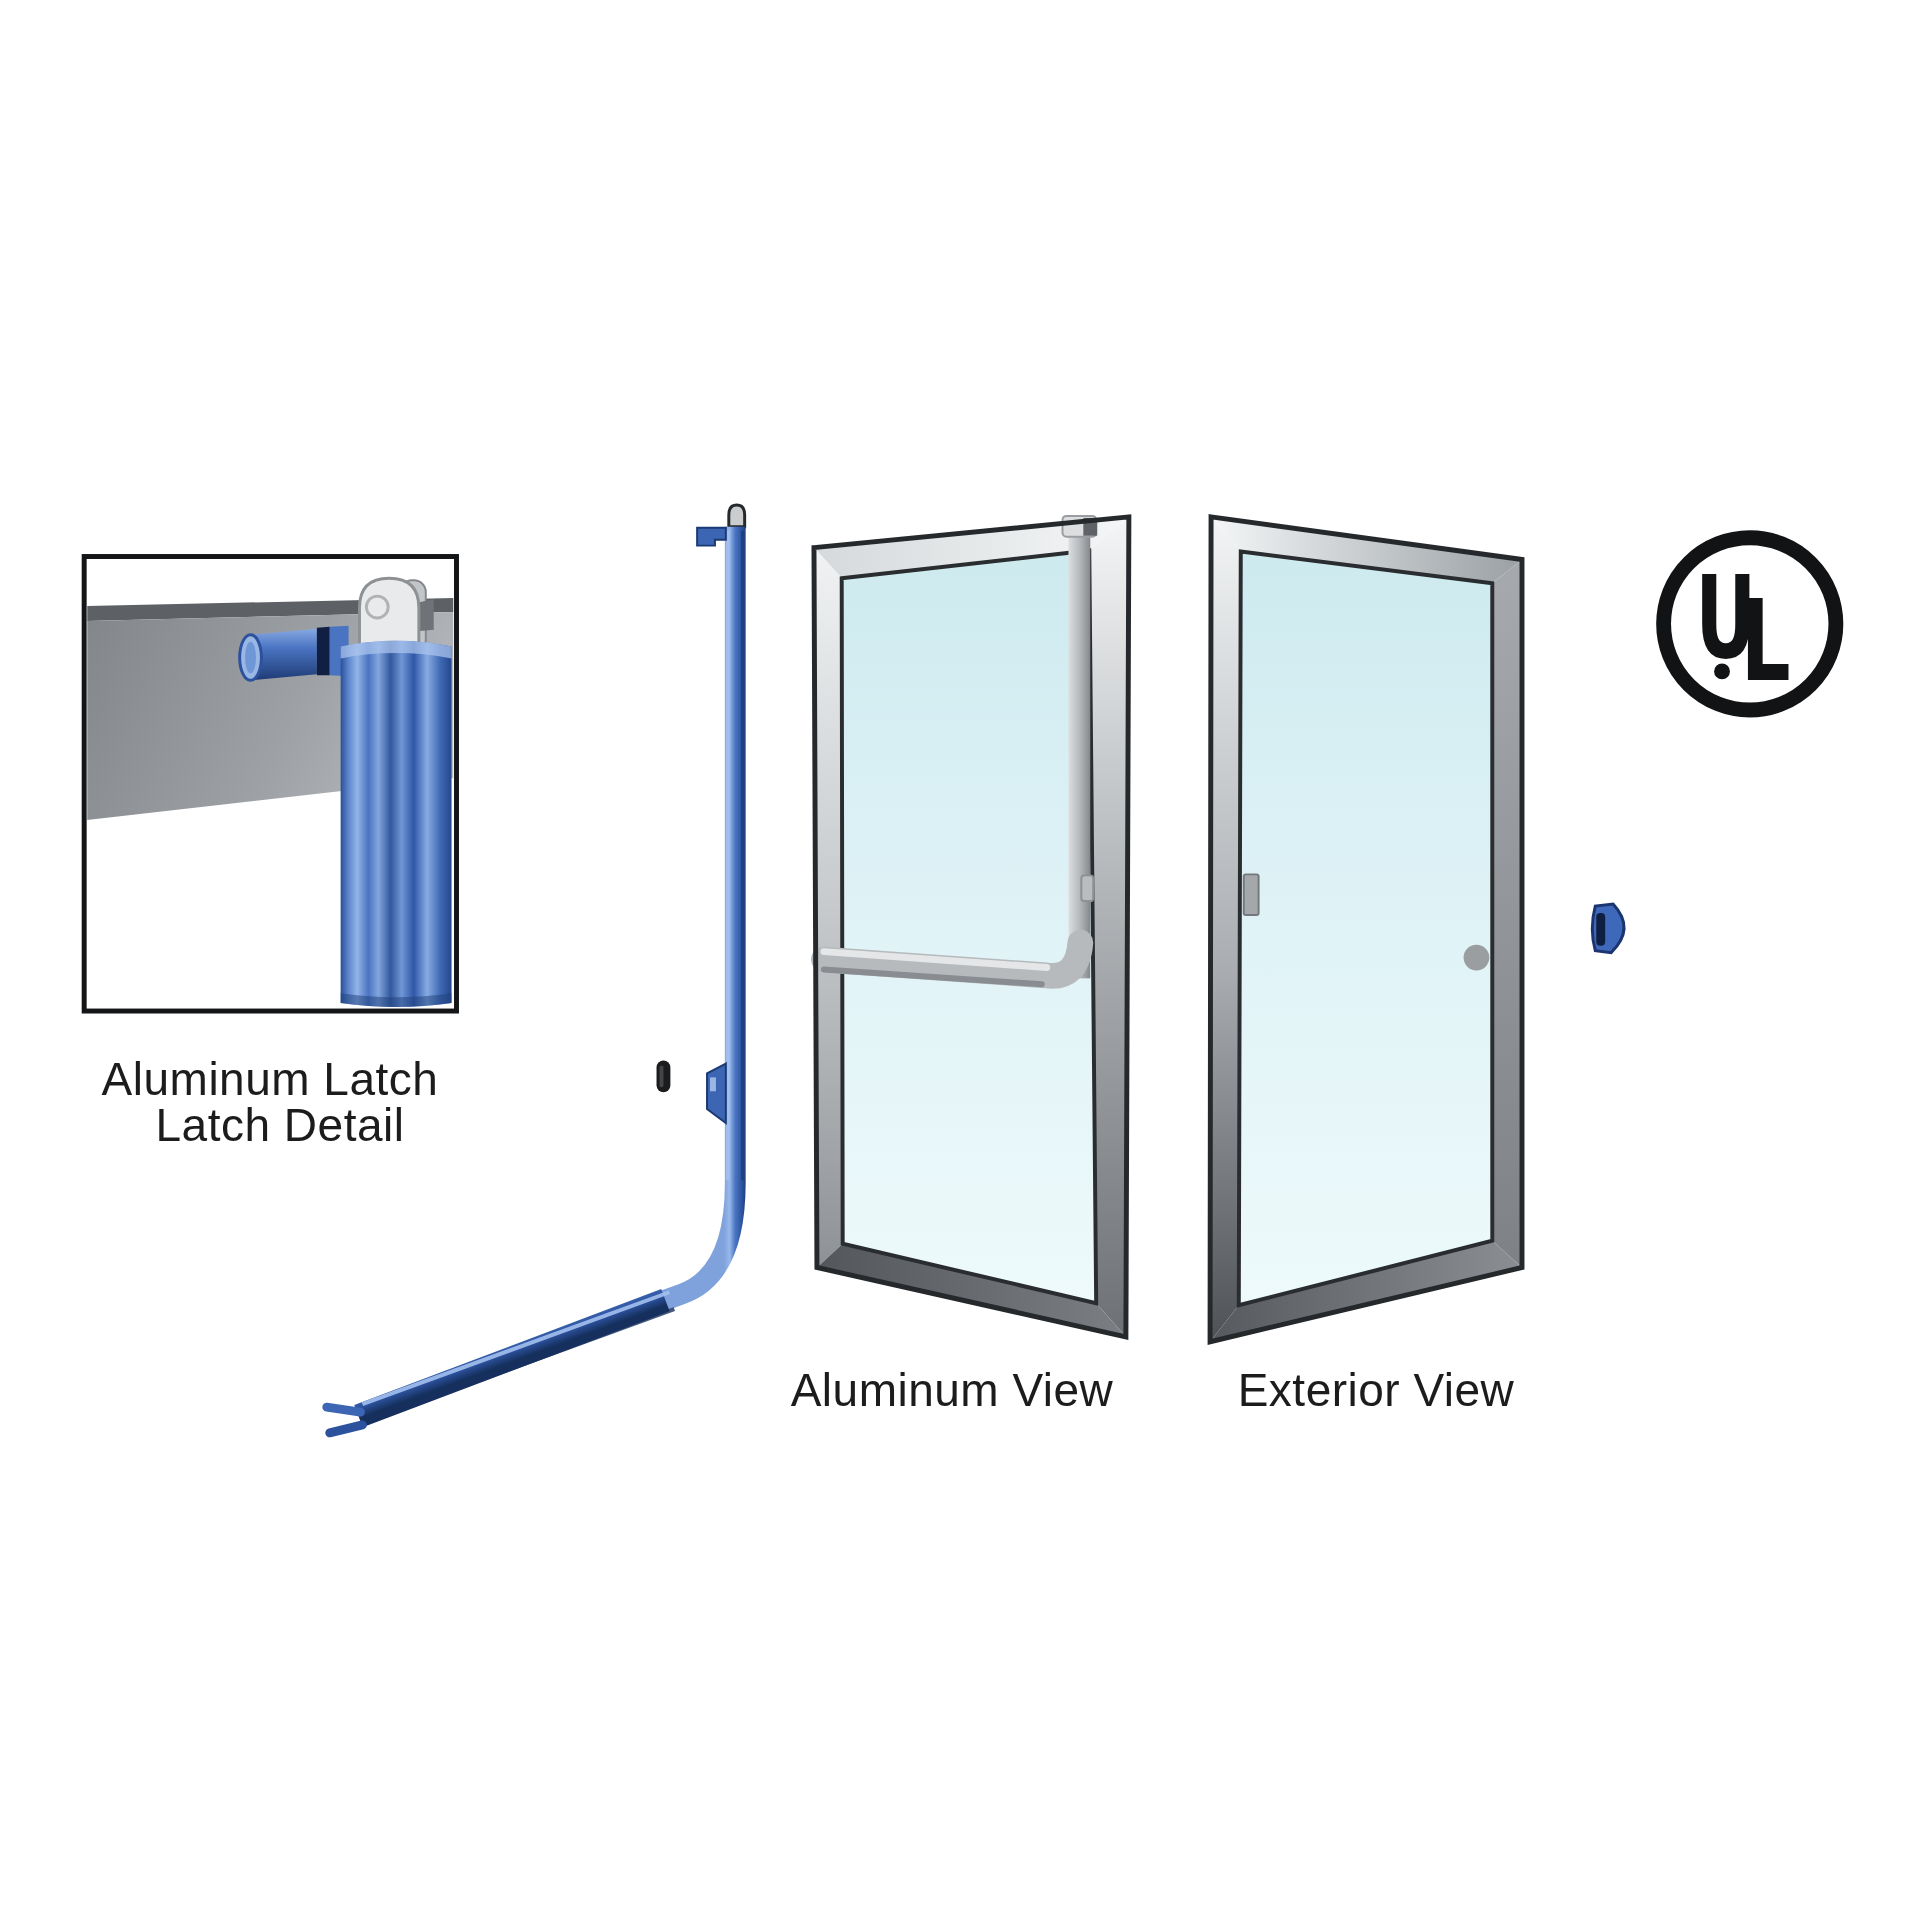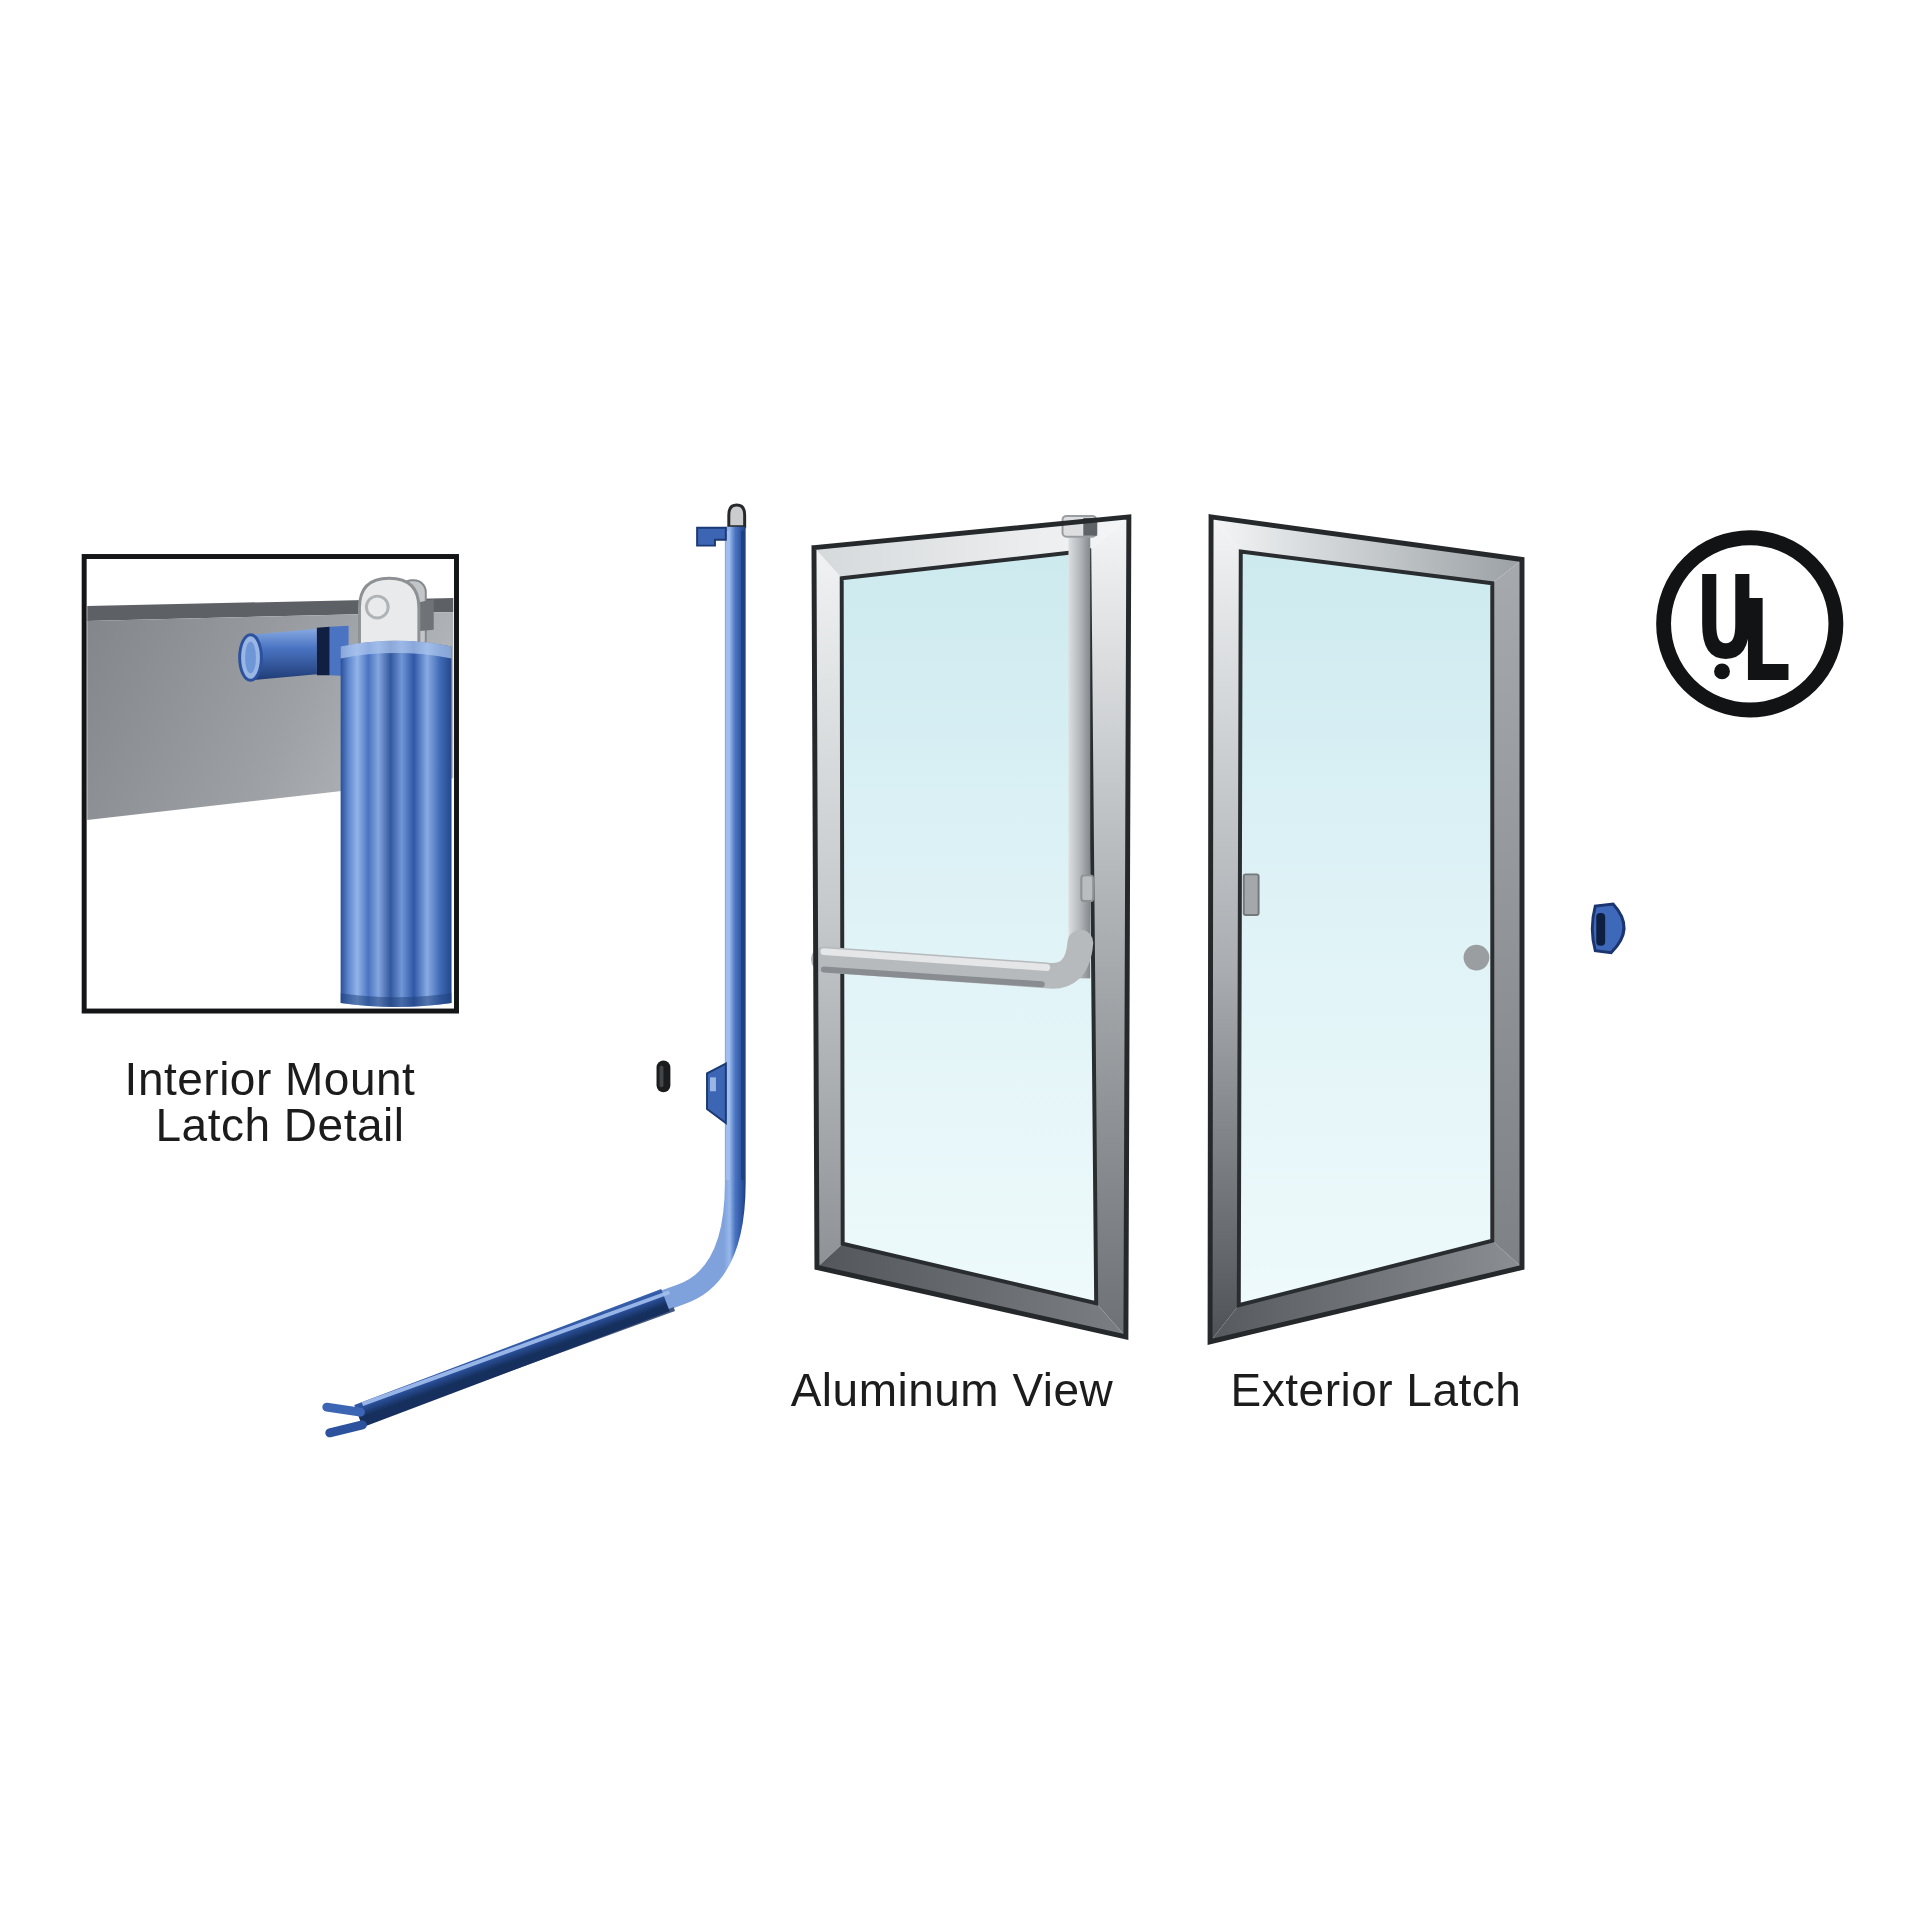--- a/index.html
+++ b/index.html
@@ -202,18 +202,18 @@
     </g>
 
     <g>
       <circle cx="1767" cy="630" r="87" fill="#ffffff" stroke="#111315" stroke-width="15"></circle>
       <text transform="translate(1712,663) scale(0.66,1)" font-family="DejaVu Sans" font-weight="bold" font-size="115" fill="#111315">U</text>
       <text transform="translate(1758,687) scale(0.7,1)" font-family="DejaVu Sans" font-weight="bold" font-size="113" fill="#111315">L</text>
       <circle cx="1739" cy="678" r="8" fill="#111315"></circle>
     </g>
   </svg>
 
-  <div class="caption" style="left:270px;top:1056px;">Interior Mount</div>
+  <div class="caption" style="left:270px;top:1056px;">Aluminum Latch</div>
   <div class="caption" style="left:280px;top:1102px;">Latch Detail</div>
   <div class="caption" style="left:952px;top:1367px;">Aluminum View</div>
-  <div class="caption" style="left:1376px;top:1367px;">Exterior Latch</div>
+  <div class="caption" style="left:1376px;top:1367px;">Exterior View</div>
 </div>
 
 
 </body></html>

